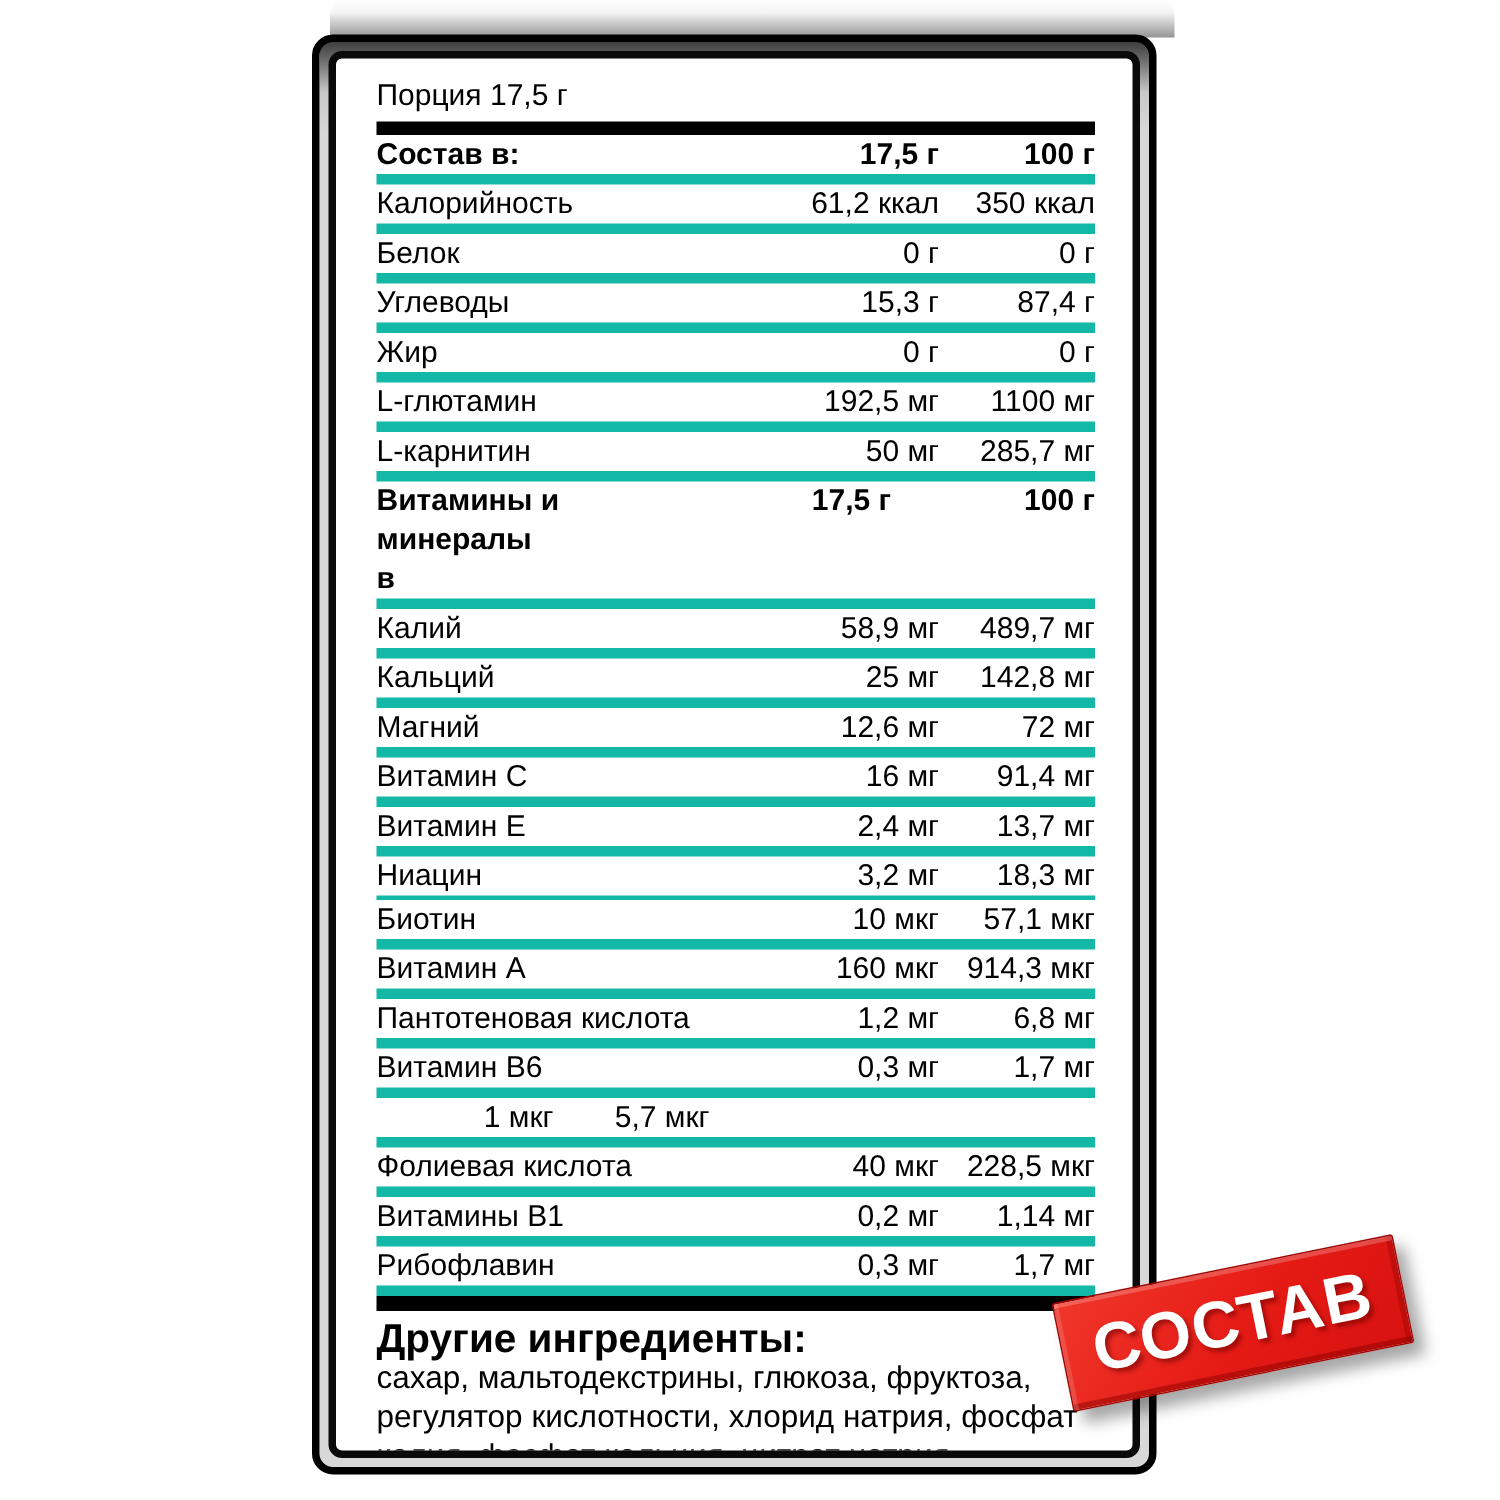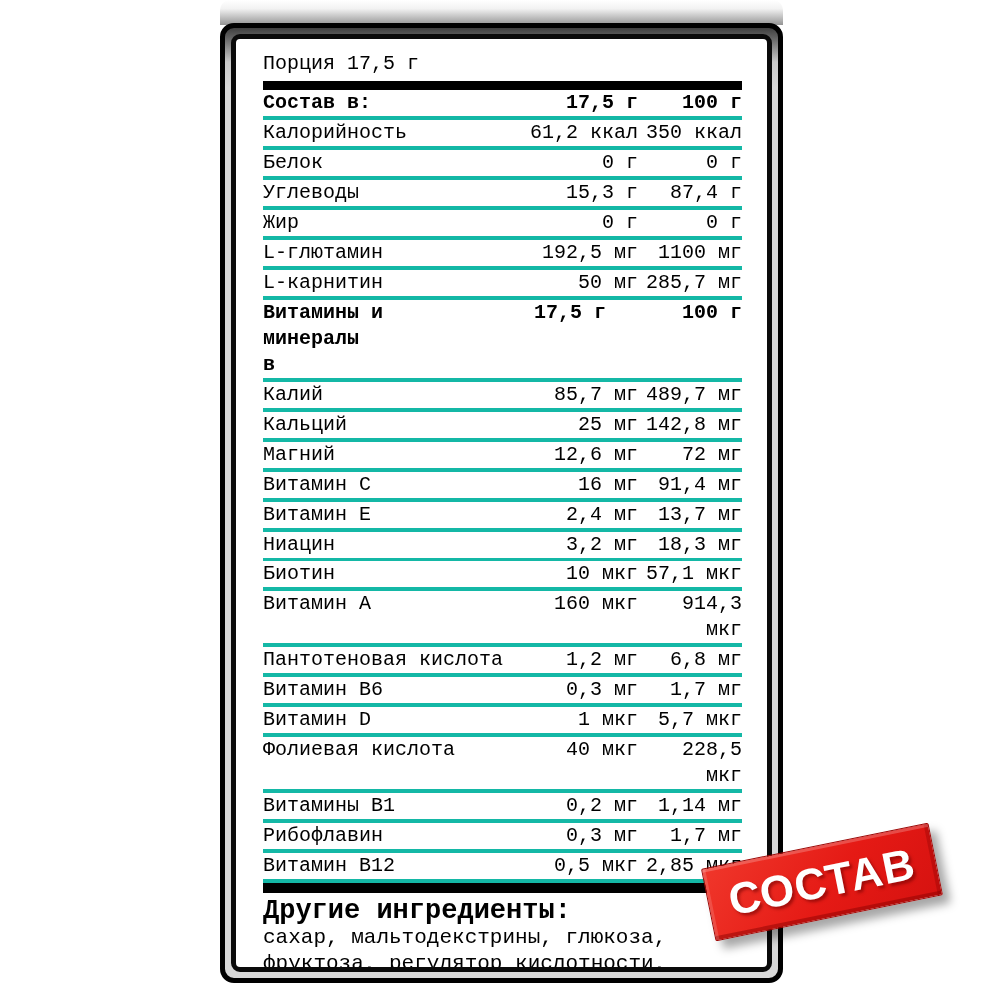--- a/index.html
+++ b/index.html
@@ -6,33 +6,33 @@
   html,body { width:1000px; height:1000px; background:#fff;
               font-family:"Liberation Sans", sans-serif; color:#000; overflow:hidden; }
   .stage { position:relative; width:1000px; height:1000px; }
 
   
   .frame-glow { position:absolute; left:220px; top:0; width:563px; height:25px;
                 background:linear-gradient(to bottom,#ffffff 0%,#f2f2f2 35%,#949494 100%);
                 border-radius:10px 10px 0 0; }
 
   
-  .frame { position:absolute; left:220px; top:23px; width:563px; height:960px;
+  .frame { position:absolute; left:208px; top:23px; width:563px; height:960px;
            border:5px solid #000; border-radius:14px; padding:6px;
-           background:linear-gradient(180deg,#3f3f3f 0px,#5f5f5f 9px,#c9c9c9 34px,#d8d8d8 60px,#d8d8d8 100%);font-family:Liberation Mono, monospace; }
+           background:linear-gradient(180deg,#3f3f3f 0px,#5f5f5f 9px,#c9c9c9 34px,#d8d8d8 60px,#d8d8d8 100%); }
   .frame-inner { width:100%; height:100%; border:5px solid #0a0a0a; border-radius:9px;
                  background:#fff; padding:14px 25px 8px 27px; overflow:hidden; }
 
   .serving { font-size:20px; line-height:22px; margin-bottom:6px; }
 
   .thick-bar { height:9px; background:#000; }
   .thick-bar.bottom { height:10px; }
 
   .ntable { width:100%; }
-  .row { display:flex; align-items:flex-start; border-bottom:4px solid #14b8a6;
+  .row { display:flex; align-items:flex-start; border-bottom:7px solid #14b8a6;
          min-height:28px; font-size:20px; }
   .row > div { line-height:26px; }
   .row .c0 { flex:1 1 auto; text-align:left; white-space:pre-line; }
   .row .c1 { flex:0 0 118px; text-align:right; }
   .row .c2 { flex:0 0 104px; text-align:right; }
   .row.bold { font-weight:bold; }
   .row.thick-after { border-bottom-width: 3px; }
   .row.wrap2 { min-height:54px;gap:32px; }
 
   .ingredients { margin-top:4px; }
@@ -110,21 +110,21 @@
 
   <div class="row bold wrap2">
     <div class="c0">Витамины и минералы
 в</div>
     <div class="c1">17,5 г</div>
     <div class="c2">100 г</div>
   </div>
 
   <div class="row">
     <div class="c0">Калий</div>
-    <div class="c1">85,7 мг</div>
+    <div class="c1">58,9 мг</div>
     <div class="c2">489,7 мг</div>
   </div>
 
   <div class="row">
     <div class="c0">Кальций</div>
     <div class="c1">25 мг</div>
     <div class="c2">142,8 мг</div>
   </div>
 
   <div class="row">
@@ -169,21 +169,20 @@
     <div class="c2">6,8 мг</div>
   </div>
 
   <div class="row">
     <div class="c0">Витамин B6</div>
     <div class="c1">0,3 мг</div>
     <div class="c2">1,7 мг</div>
   </div>
 
   <div class="row">
-    <div class="c0">Витамин D</div>
     <div class="c1">1 мкг</div>
     <div class="c2">5,7 мкг</div>
   </div>
 
   <div class="row">
     <div class="c0">Фолиевая кислота</div>
     <div class="c1">40 мкг</div>
     <div class="c2">228,5 мкг</div>
   </div>
 
@@ -192,25 +191,20 @@
     <div class="c1">0,2 мг</div>
     <div class="c2">1,14 мг</div>
   </div>
 
   <div class="row">
     <div class="c0">Рибофлавин</div>
     <div class="c1">0,3 мг</div>
     <div class="c2">1,7 мг</div>
   </div>
 
-  <div class="row">
-    <div class="c0">Витамин B12</div>
-    <div class="c1">0,5 мкг</div>
-    <div class="c2">2,85 мкг</div>
-  </div>
 </div>
 
       <div class="thick-bar bottom"></div>
 
       <div class="ingredients">
         <div class="ingredients-heading">Другие ингредиенты:</div>
         <div class="ingredients-text">сахар, мальтодекстрины, глюкоза, фруктоза, регулятор кислотности, хлорид натрия, фосфат калия, фосфат кальция, цитрат натрия, карбонат магния, загуститель, ароматизаторы, L-глютамин, L-карнитин, витамины, ароматизатор.</div>
       </div>
 
     </div>

